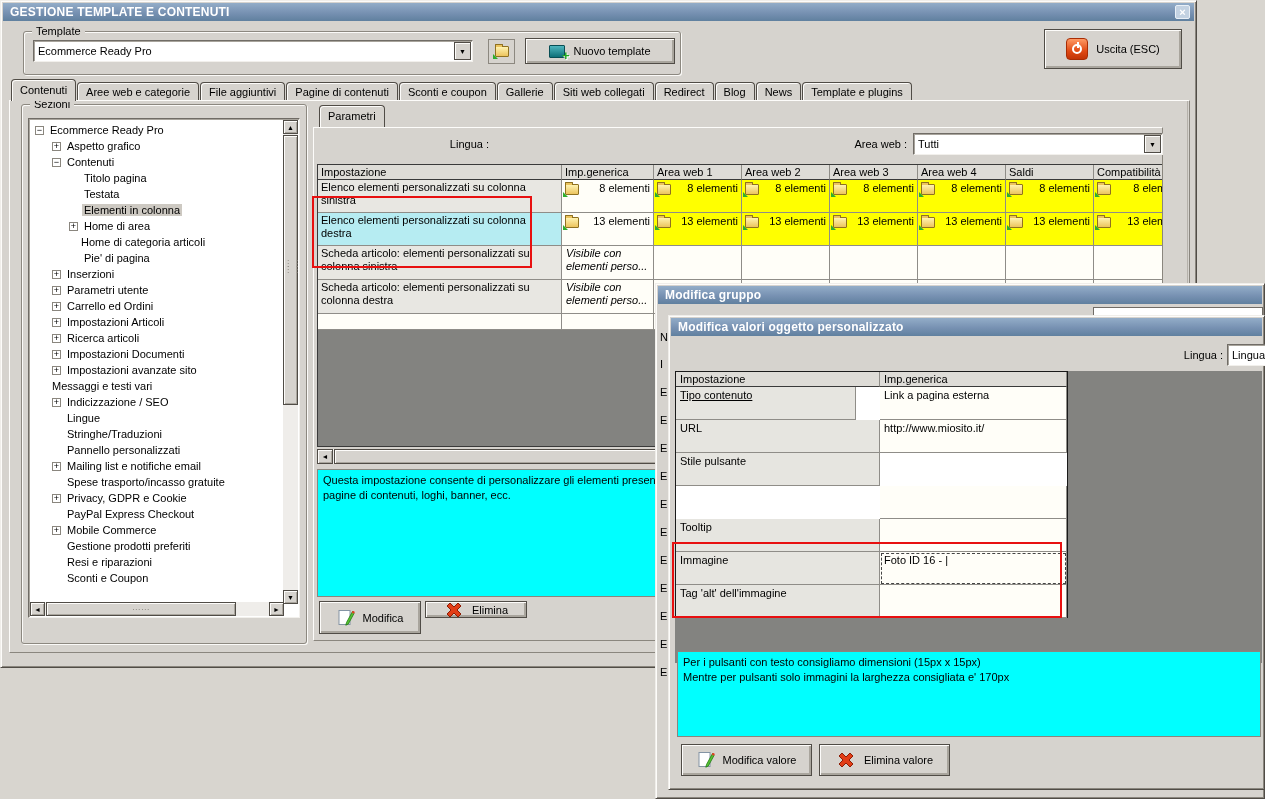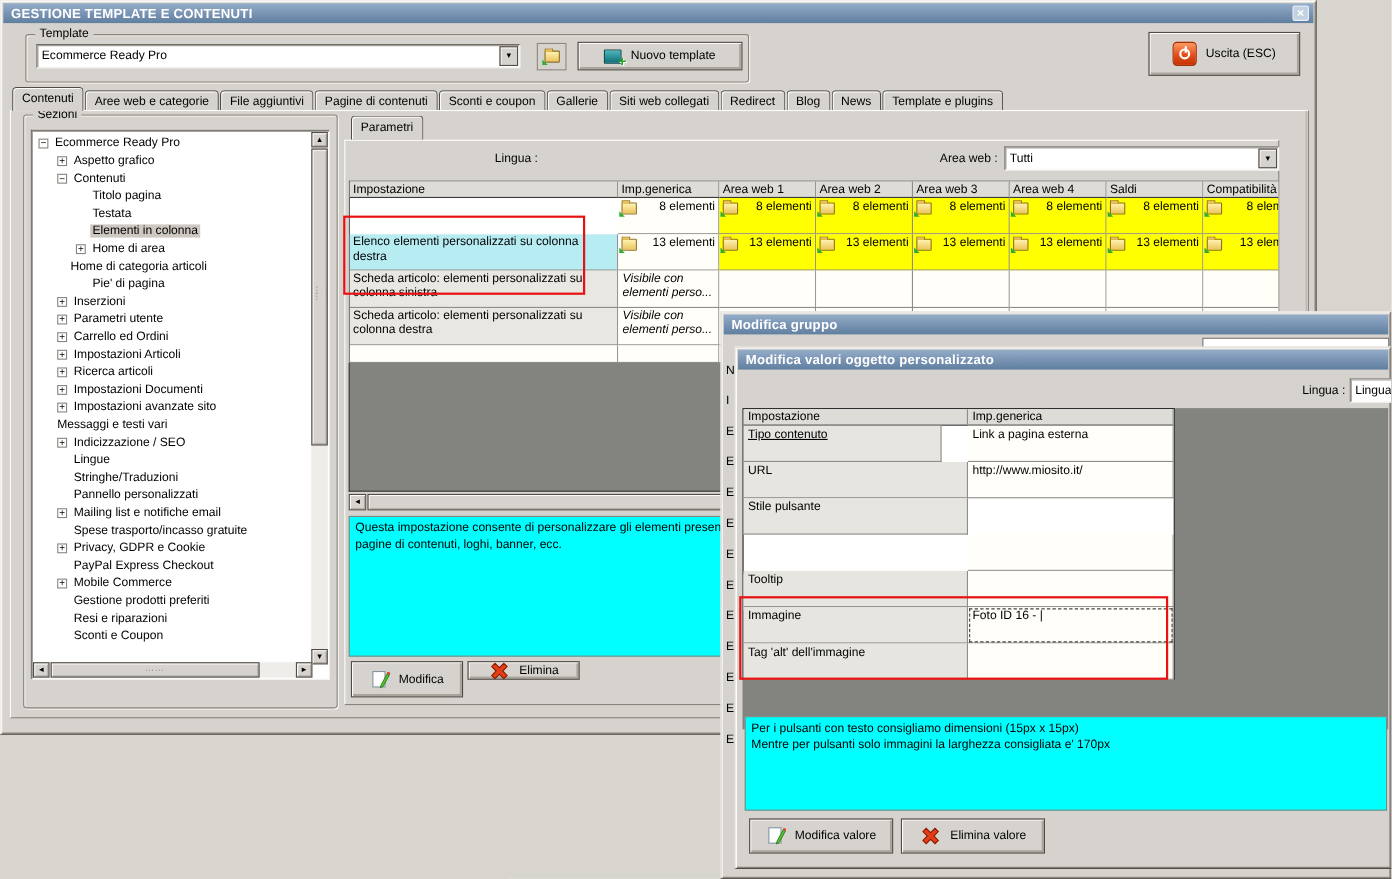--- a/index.html
+++ b/index.html
@@ -166,21 +166,21 @@
             <span class="tlabel">Testata</span>
           </div>
           <div class="tree-row" style="padding-left: 38px;">
             <span class="tspacer"></span>
             <span class="tlabel sel">Elementi in colonna</span>
           </div>
           <div class="tree-row" style="padding-left: 38px;">
             <span class="tglyph">+</span>
             <span class="tlabel">Home di area</span>
           </div>
-          <div class="tree-row" style="padding-left: 18px;">
+          <div class="tree-row" style="padding-left: 35px;">
             <span class="tspacer"></span>
             <span class="tlabel">Home di categoria articoli</span>
           </div>
           <div class="tree-row" style="padding-left: 38px;">
             <span class="tspacer"></span>
             <span class="tlabel">Pie' di pagina</span>
           </div>
           <div class="tree-row" style="padding-left: 21px;">
             <span class="tglyph">+</span>
             <span class="tlabel">Inserzioni</span>
@@ -295,20 +295,21 @@
     <div class="abs" style="left:316px;top:163px;width:845px;height:166px;overflow:hidden;">
       <div class="ptable" style="left:0;top:0;width:870px;height:166px;" id="ptable">
           <div class="pcell phead" style="left: 0px; top: 0px; width: 244px; height: 15px;">Impostazione</div>
           <div class="pcell phead" style="left: 244px; top: 0px; width: 92px; height: 15px;">Imp.generica</div>
           <div class="pcell phead" style="left: 336px; top: 0px; width: 88px; height: 15px;">Area web 1</div>
           <div class="pcell phead" style="left: 424px; top: 0px; width: 88px; height: 15px;">Area web 2</div>
           <div class="pcell phead" style="left: 512px; top: 0px; width: 88px; height: 15px;">Area web 3</div>
           <div class="pcell phead" style="left: 600px; top: 0px; width: 88px; height: 15px;">Area web 4</div>
           <div class="pcell phead" style="left: 688px; top: 0px; width: 88px; height: 15px;">Saldi</div>
           <div class="pcell phead" style="left: 776px; top: 0px; width: 94px; height: 15px;">Compatibilità</div>
+          <div class="pcell plabel" style="left: 0px; top: 15px; width: 244px; height: 33px;">Elenco elementi personalizzati su colonna sinistra</div>
           <div class="pcell pwhite cellflex" style="left: 244px; top: 15px; width: 92px; height: 33px;">
             <span class="folder"></span>
             <span class="cellnum">8 elementi</span>
           </div>
           <div class="pcell pyellow cellflex" style="left: 336px; top: 15px; width: 88px; height: 33px;">
             <span class="folder"></span>
             <span class="cellnum">8 elementi</span>
           </div>
           <div class="pcell pyellow cellflex" style="left: 424px; top: 15px; width: 88px; height: 33px;">
             <span class="folder"></span>

